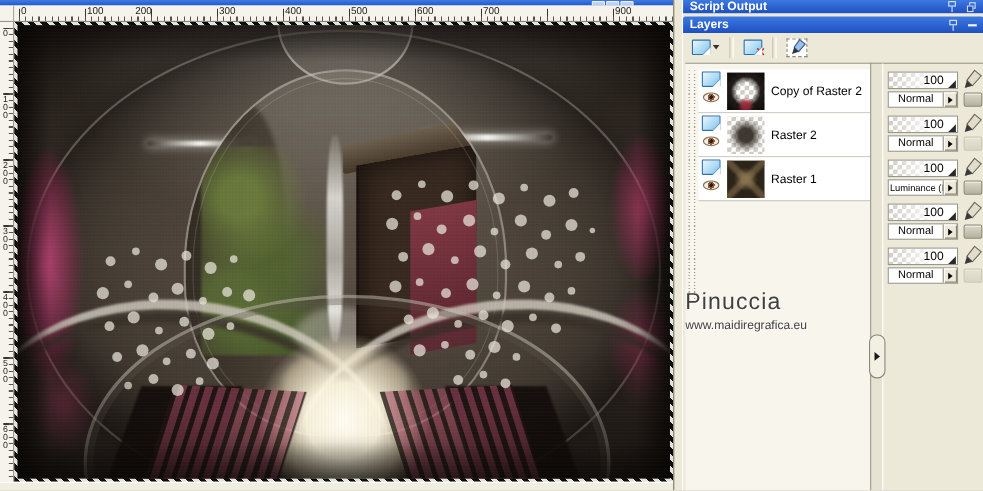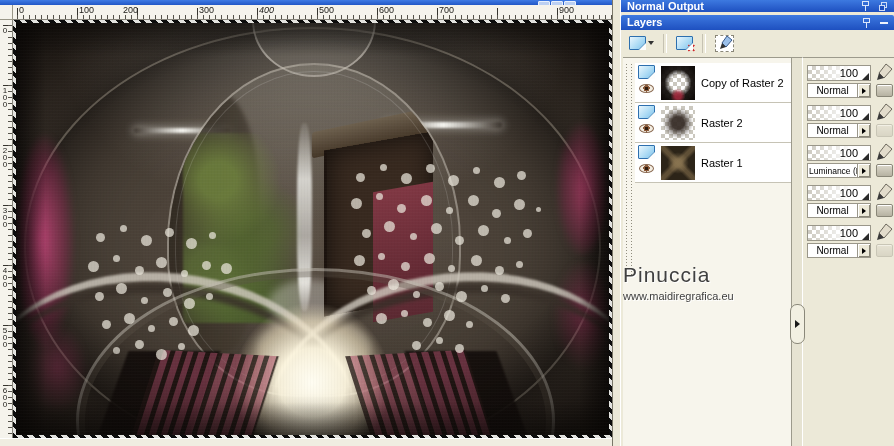--- a/index.html
+++ b/index.html
@@ -194,21 +194,21 @@
       <span class="win-btn" style="left:551px"></span>
       <span class="win-btn" style="left:564px"></span>
     </div>
     <div class="ruler-corner"></div>
     <div class="ruler-h" id="ruler-h">
         <div class="ticks"></div>
         <span class="rlabel" style="left: 6px;">0</span>
         <span class="rlabel" style="left: 66px;">100</span>
         <span class="rlabel" style="left: 110px;">200</span>
         <span class="rlabel" style="left: 186px;">300</span>
-        <span class="rlabel" style="left: 246px; font-style: italic;">400</span>
+        <span class="rlabel" style="left: 246px;">400</span>
         <span class="rlabel" style="left: 306px;">500</span>
         <span class="rlabel" style="left: 366px;">600</span>
         <span class="rlabel" style="left: 426px;">700</span>
         <span class="rlabel" style="left: 500px; margin-top: 16px;">800</span>
         <span class="rlabel" style="left: 546px;">900</span>
       </div>
     <div class="ruler-v" id="ruler-v">
         <div class="ticks"></div>
         <span class="rlabel" style="top: 7px;">0</span>
         <span class="rlabel" style="top: 67px;">1
@@ -267,21 +267,21 @@
         <div class="vignette"></div>
         <div class="texture"></div>
       </div>
     </div>
     <div class="bottom-strip"></div>
   </div>
   <div class="side-gap"></div>
 
   <div class="panel">
     <div class="bar script-bar">
-      <span>Normal Output</span>
+      <span>Script Output</span>
       <span class="bar-icons">
         <span class="pin-ic"></span>
         <span class="float-ic"></span>
       </span>
     </div>
     <div class="bar layers-bar">
       <span>Layers</span>
       <span class="bar-icons">
         <span class="pin-ic"></span>
         <span class="minus-ic"></span>

